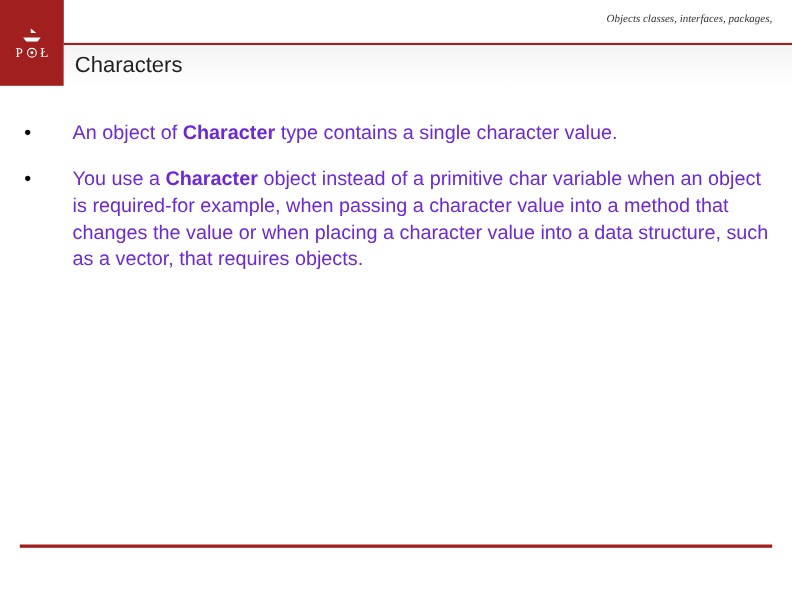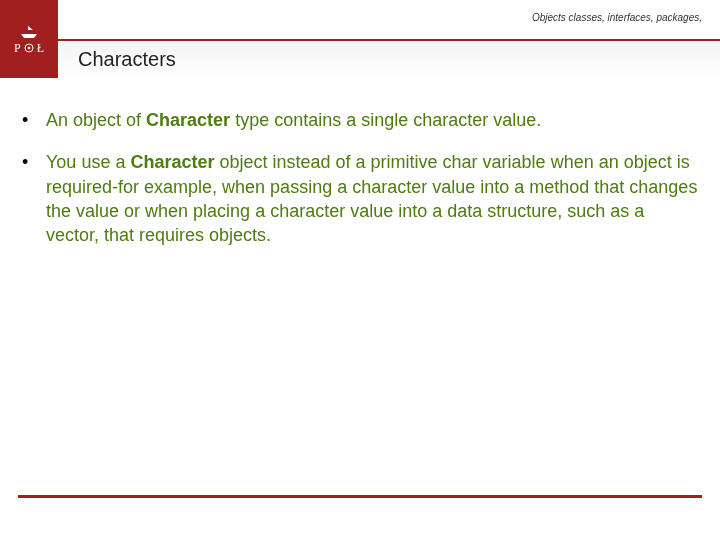--- a/index.html
+++ b/index.html
@@ -52,42 +52,42 @@
     width: 10px;
     height: 10px;
   }
   .breadcrumb {
     position: absolute;
     top: 12px;
     right: 18px;
     text-align: right;
     font-size: 10px;
     font-style: italic;
-    font-family: Liberation Sans, sans-serif;
+    font-family: Liberation Serif, serif;
     color: #333;
     line-height: 1.2;
   }
   .red-rule {
     position: absolute;
     left: 58px;
     right: 0;
     top: 39px;
     height: 2px;
     background: #a21f1f;
   }
   .title-bar {
     position: absolute;
     left: 58px;
     right: 0;
     top: 41px;
     height: 37px;
     background: linear-gradient(to bottom, #f4f4f4 0%, #ffffff 100%);
     display: flex;
     align-items: center;
-    padding-left: 20px;
+    padding-left: 10px;
   }
   .title-text {
     font-size: 20px;
     color: #222;
     font-family: Arial, sans-serif;
   }
   .content {
     padding: 30px 20px 0 22px;
   }
   .bullet-item {
@@ -98,21 +98,22 @@
   .bullet-mark {
     width: 24px;
     flex-shrink: 0;
     font-size: 18px;
     line-height: 1.35;
     color: #000;
   }
   .bullet-text {
     font-size: 18px;
     line-height: 1.35;
-    color: #4d7c0f;
+    color: #6d28d9;
+    margin-left: 20px;
   }
   .bullet-text b { font-weight: bold; }
   .footer-rule {
     position: absolute;
     left: 18px;
     right: 18px;
     bottom: 42px;
     height: 3px;
     background: #a21f1f;
   }

